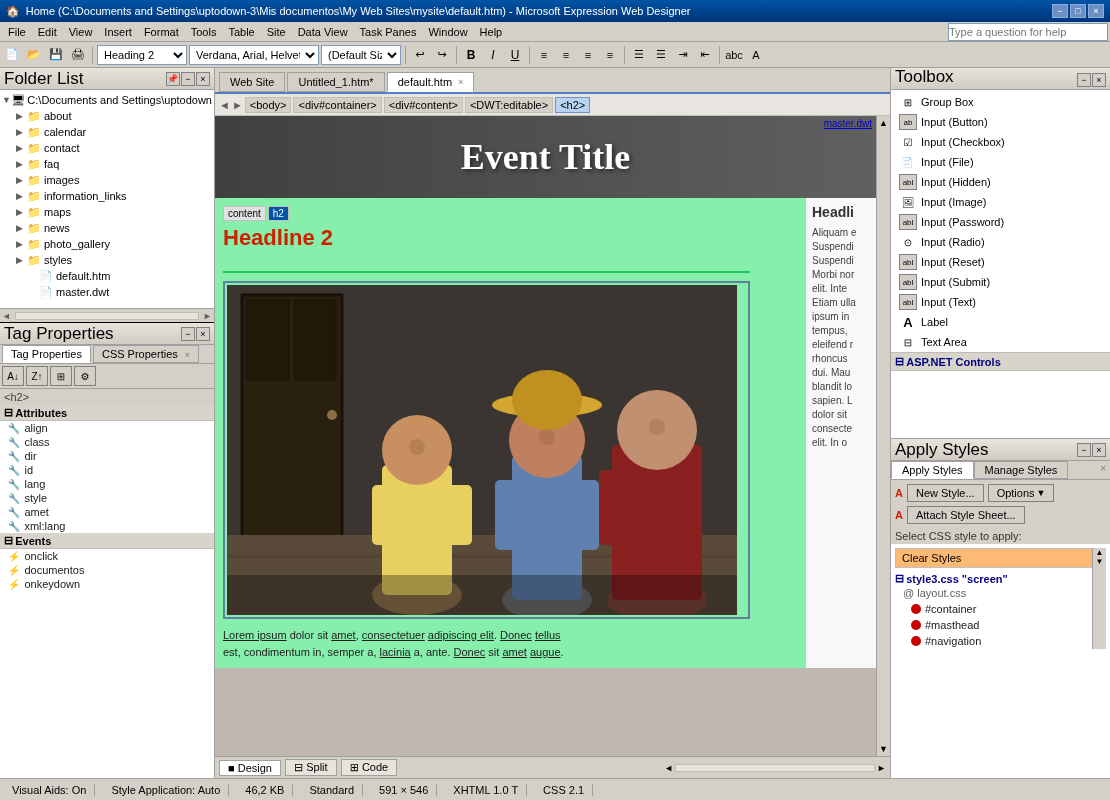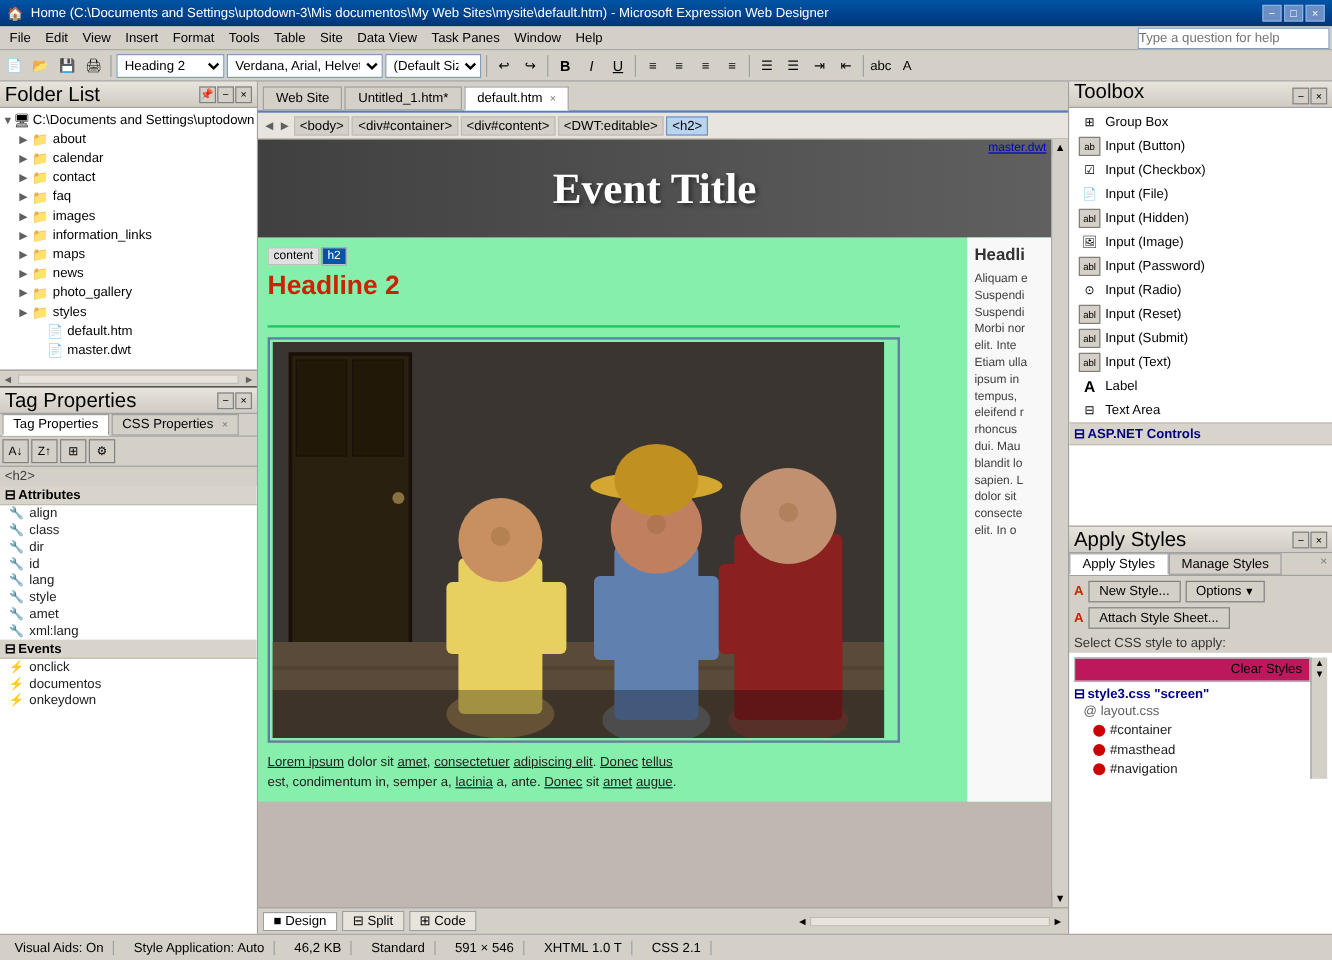--- a/index.html
+++ b/index.html
@@ -390,21 +390,21 @@
     .apply-tabs { display: flex; background: #d4d0c8; border-bottom: 1px solid #a0a0a0; }
     .apply-tab { padding: 2px 10px; border: 1px solid #a0a0a0; cursor: pointer; font-size: 11px; }
     .apply-tab.active { background: white; border-bottom: 1px solid white; }
     .apply-tab-close { padding: 2px 4px; cursor: pointer; font-size: 10px; color: #808080; margin-left: auto; }
 
     .apply-actions { display: flex; align-items: center; padding: 4px; gap: 4px; }
     .apply-btn { padding: 2px 8px; background: #d4d0c8; border: 1px solid #808080; cursor: pointer; font-size: 11px; display: flex; align-items: center; gap: 2px; }
     .apply-btn-arrow { font-size: 9px; }
 
     .apply-styles-content { flex: 1; overflow-y: auto; background: white; padding: 4px; }
-    .style-item { padding: 3px 6px; border: 1px solid #c0c0c0; margin-bottom: 2px; background: #be185d; cursor: pointer; font-size: 11px; text-align: right; }
+    .style-item { padding: 3px 6px; border: 1px solid #c0c0c0; margin-bottom: 2px; background: #fdba74; cursor: pointer; font-size: 11px; }
     .style-section { font-size: 11px; font-weight: bold; color: #000080; margin: 4px 0 2px 0; display: flex; align-items: center; gap: 2px; }
     .style-subsection { font-size: 11px; color: #606060; margin: 2px 0 2px 8px; }
     .style-css-item { font-size: 11px; color: #202020; padding: 2px 4px 2px 16px; display: flex; align-items: center; gap: 4px; }
     .css-dot { width: 10px; height: 10px; border-radius: 50%; background: #cc0000; display: inline-block; }
 
     .scrollbar-stub { width: 14px; background: #d4d0c8; border-left: 1px solid #a0a0a0; }
 
     
     .dwt-scrollbar { width: 14px; background: #d4d0c8; border-left: 1px solid #a0a0a0; display: flex; flex-direction: column; }
 

